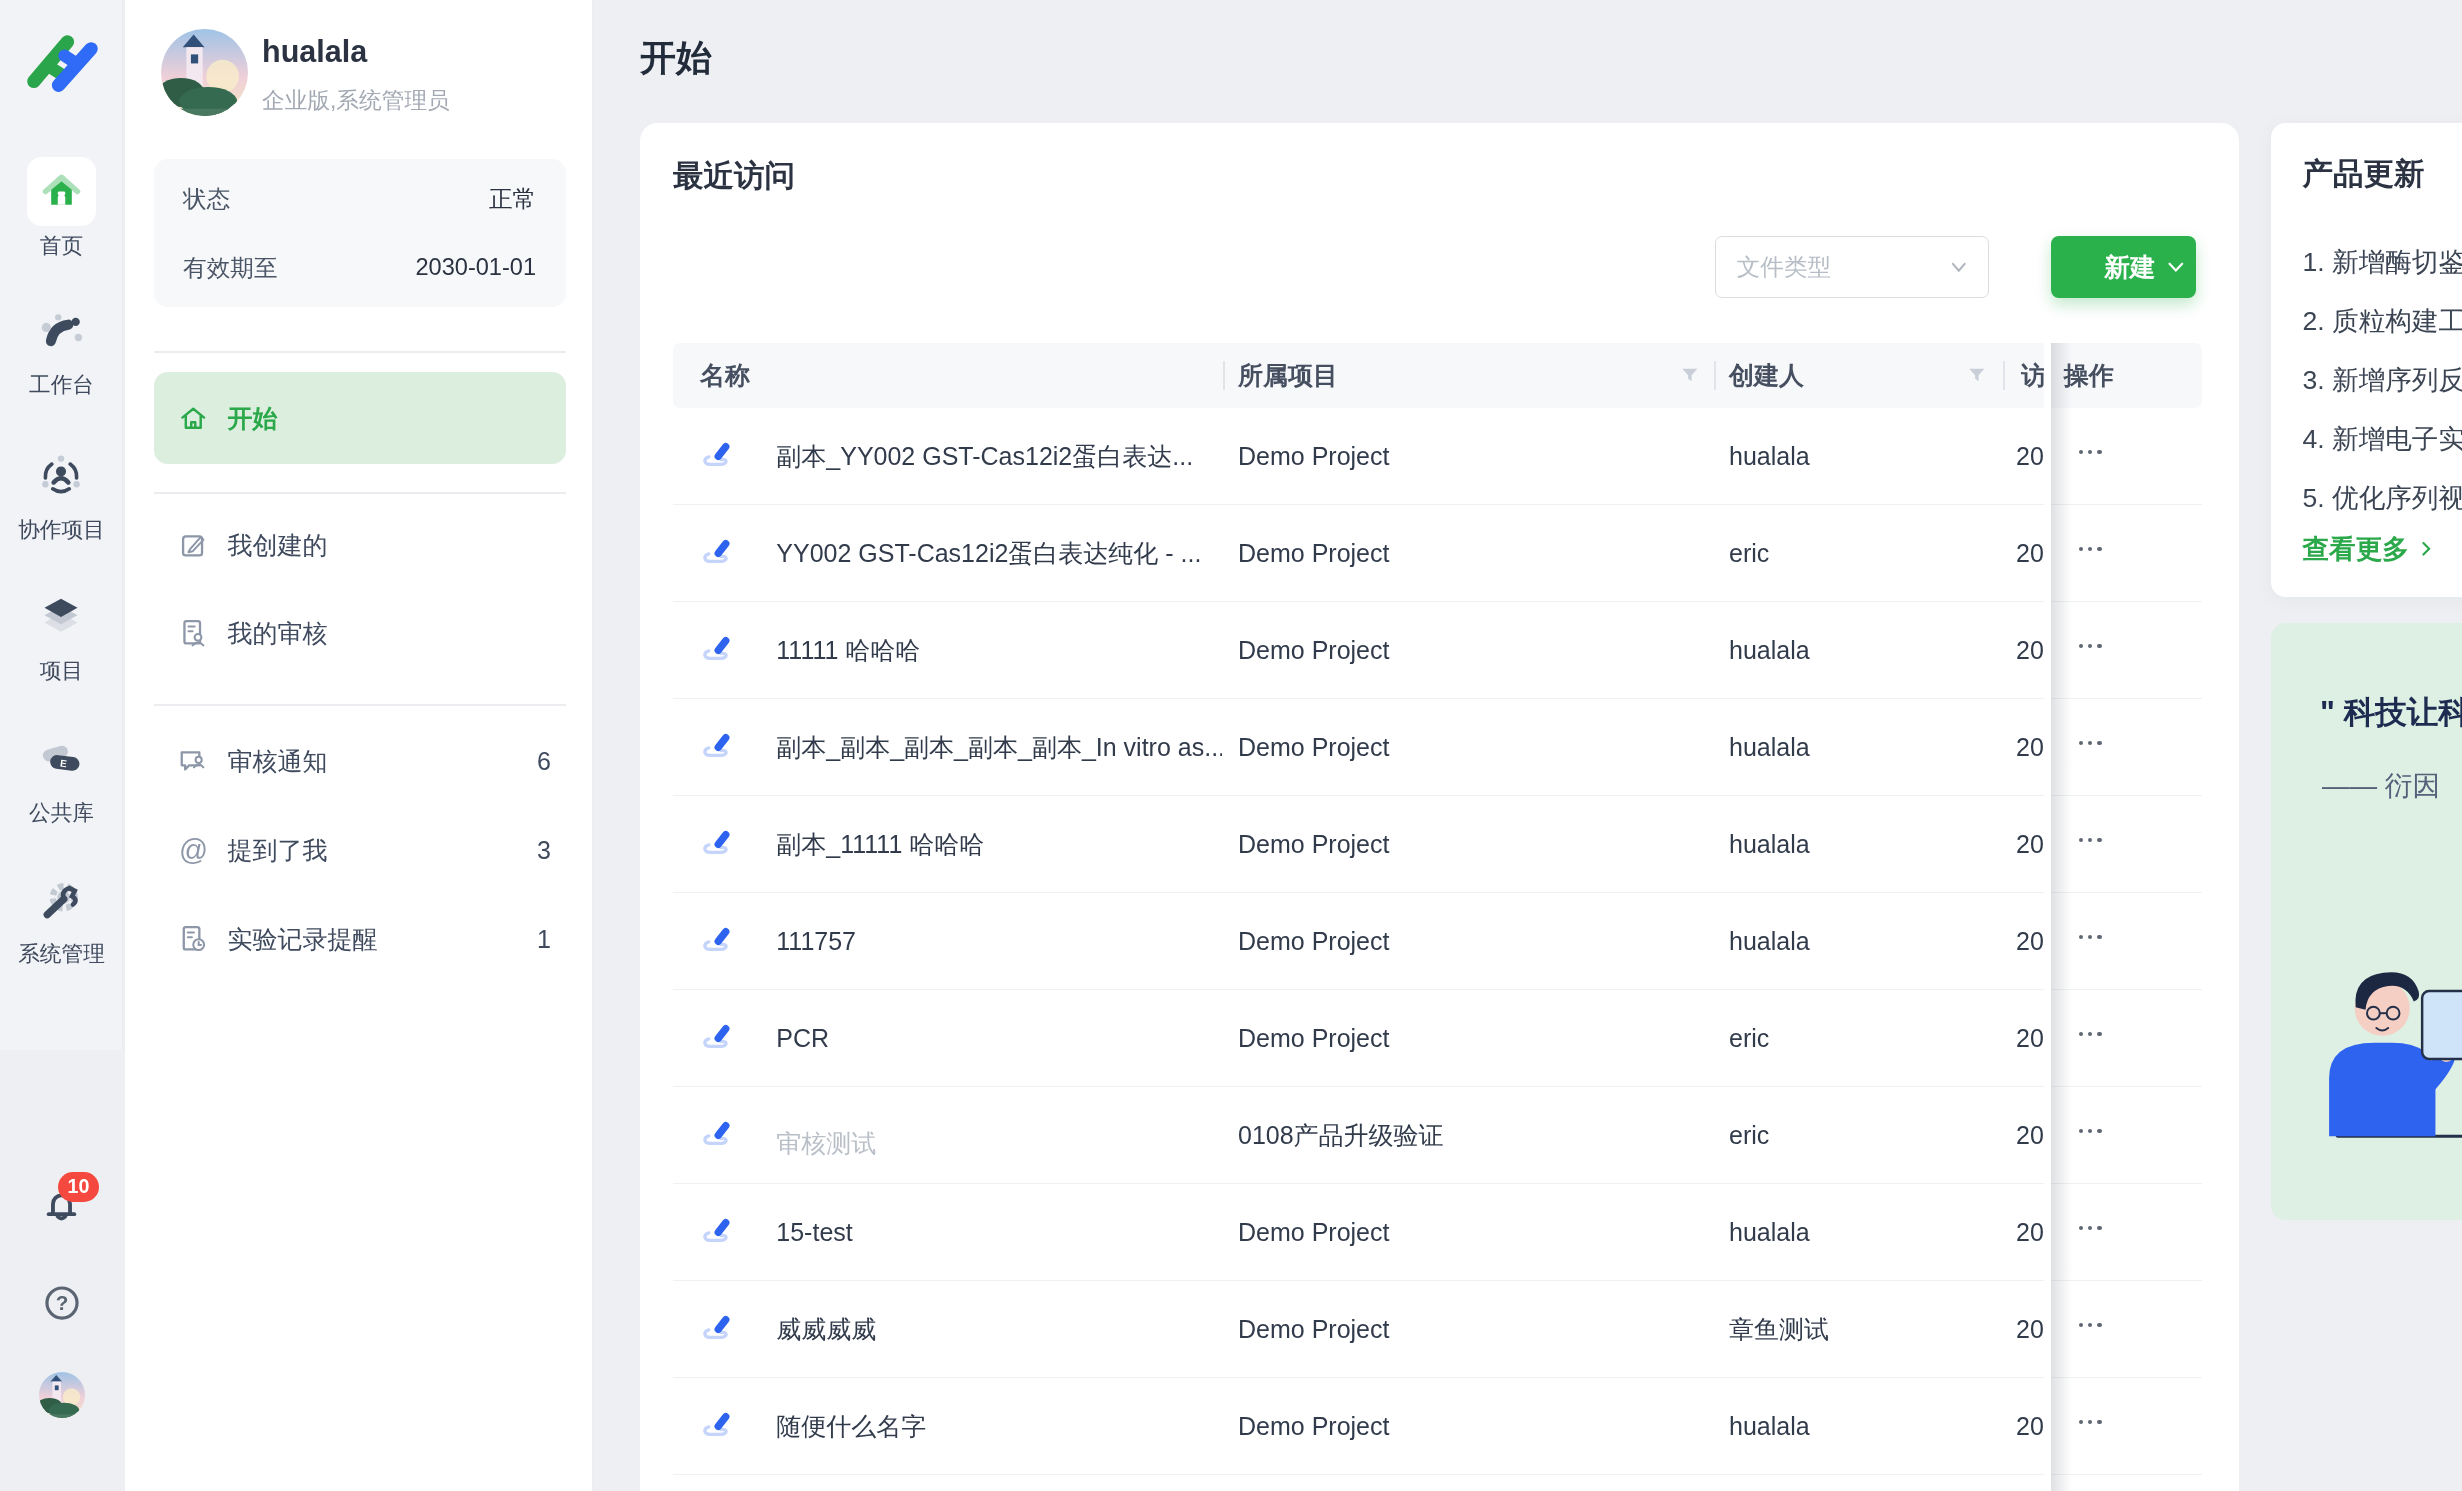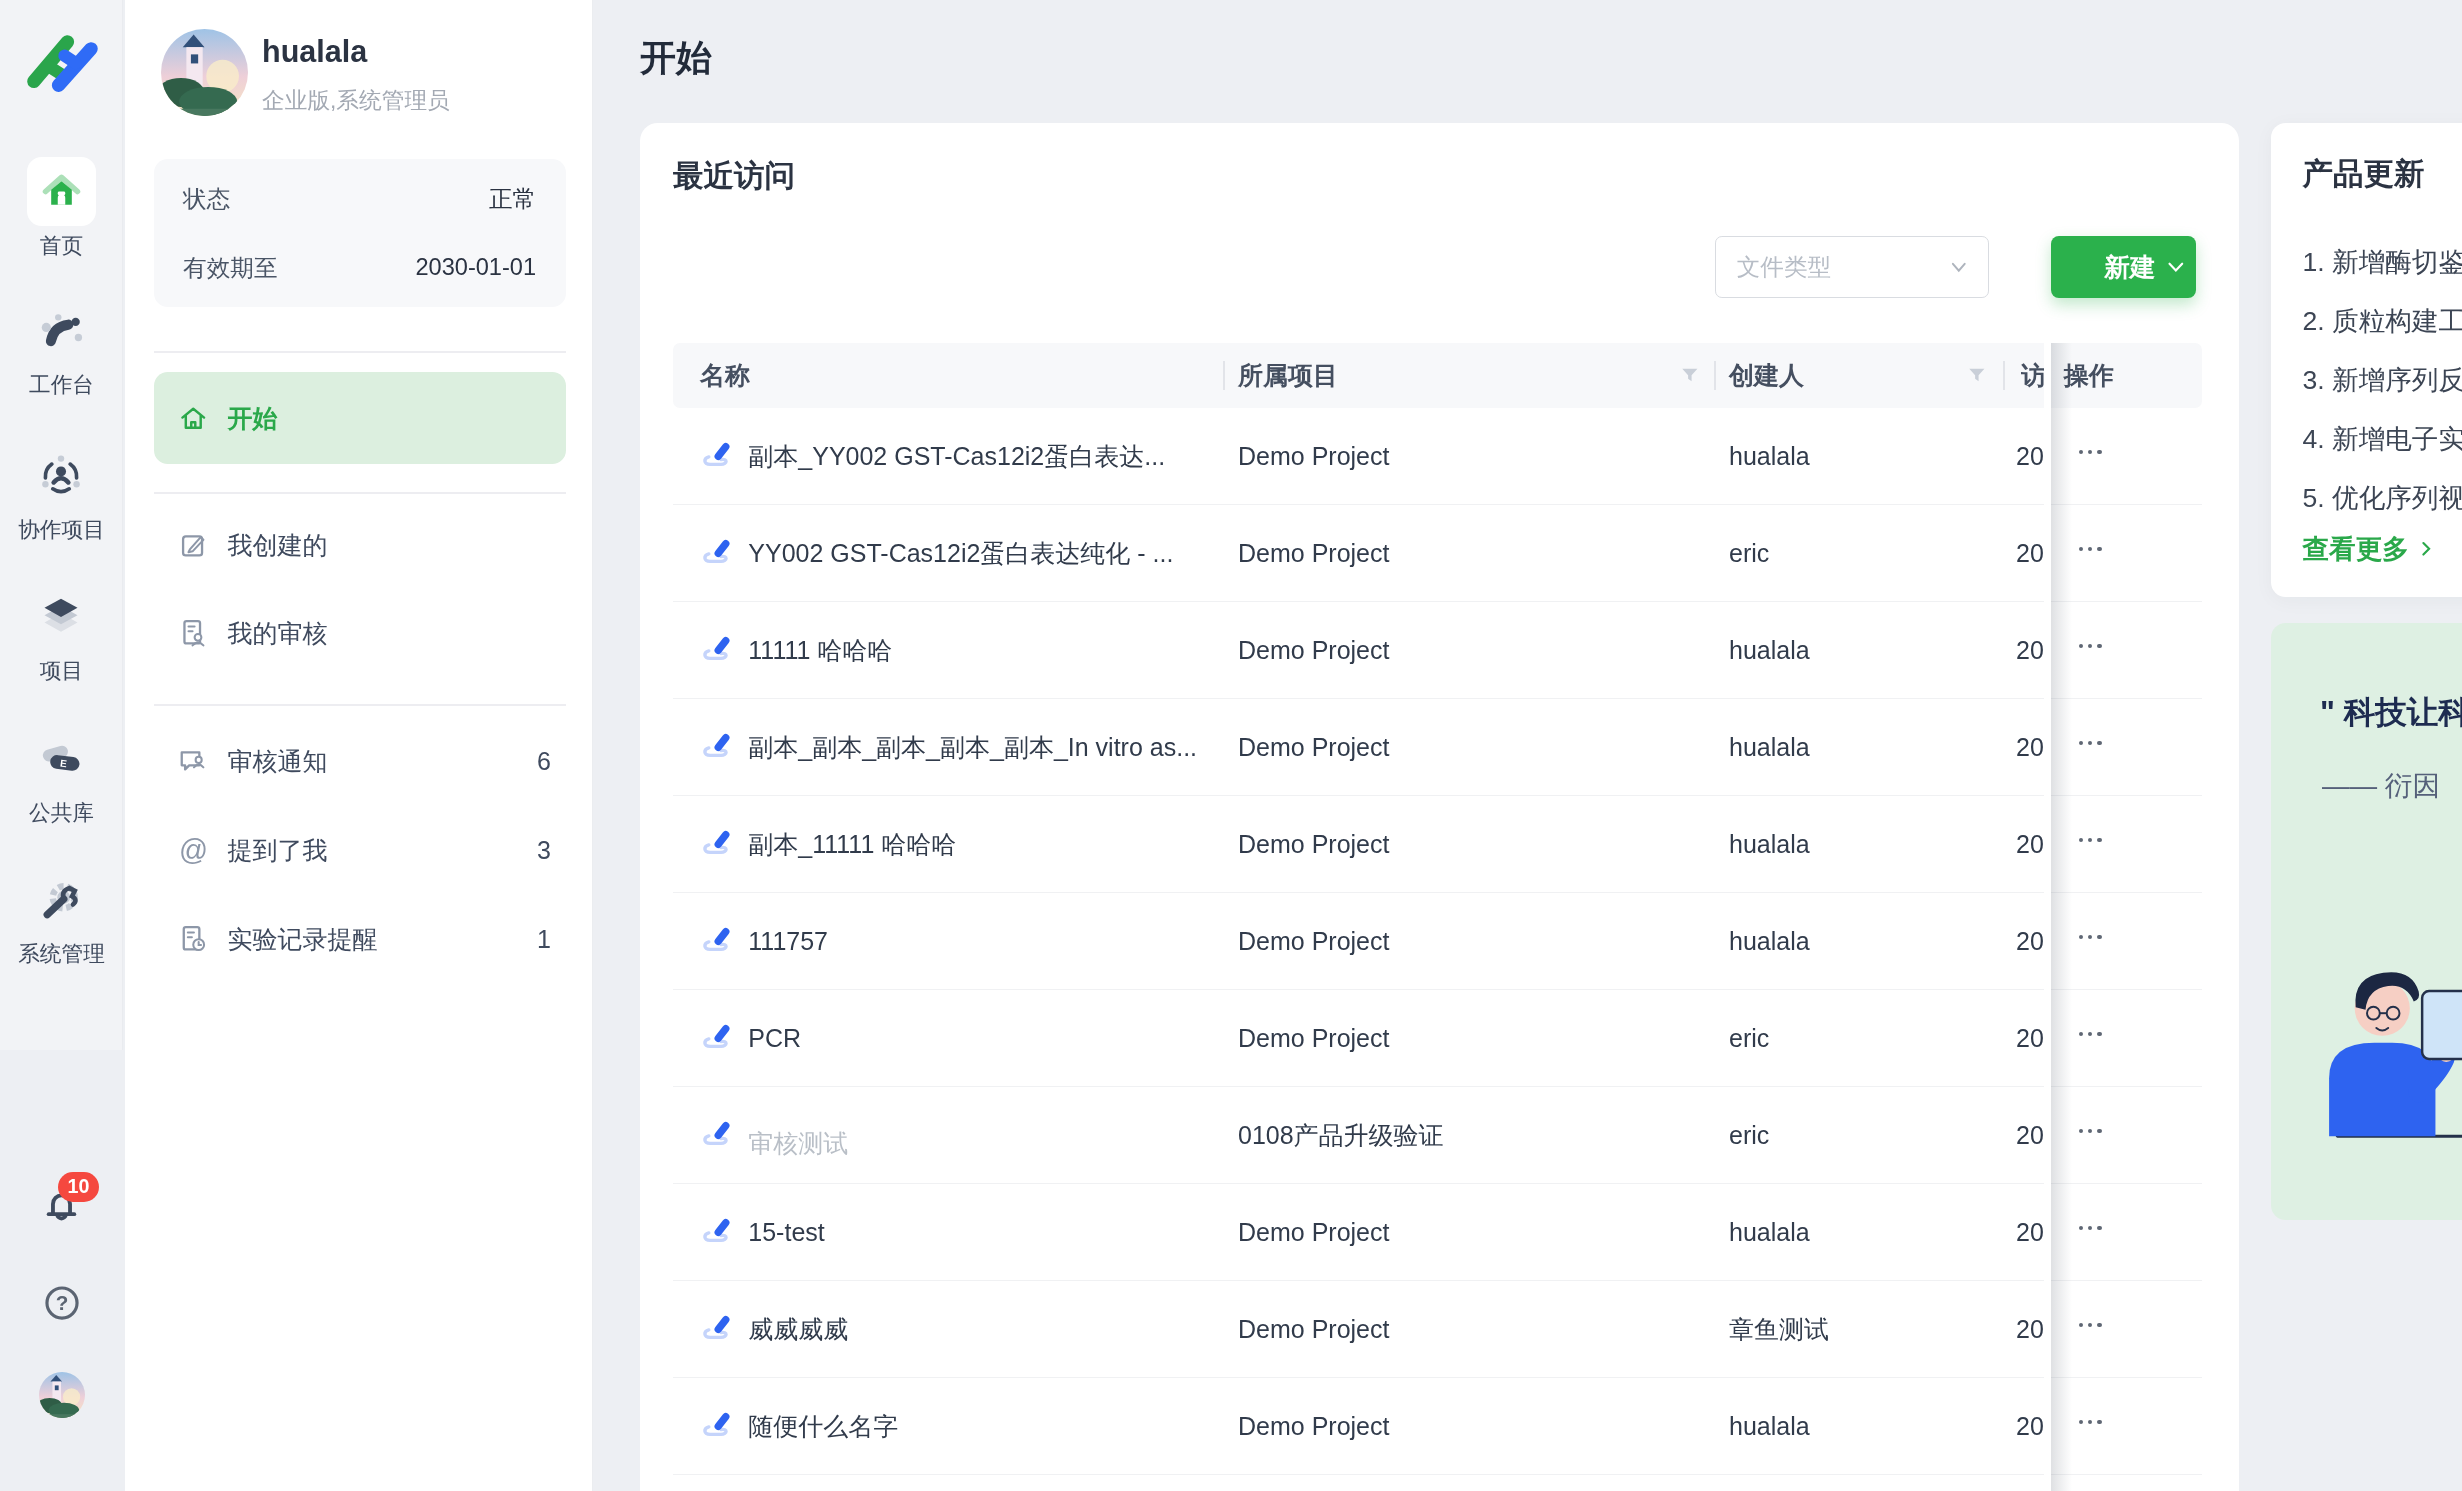--- a/index.html
+++ b/index.html
@@ -58,21 +58,21 @@
   .thead { position:relative; height:65px; background:#f7f8fa; }
   .t-left .thead { border-radius:6.9px 0 0 6.9px; }
   .t-fixed .thead { border-radius:0 6.9px 6.9px 0; }
   .th { position:absolute; top:0; height:65px; display:flex; align-items:center; font-size:25px; font-weight:700; color:#454f60; white-space:nowrap; }
   .th.clip { overflow:hidden; width:27.6px; }
   .h-sep { position:absolute; top:17.7px; width:1.5px; height:29.5px; background:#e2e4e9; }
   .funnel { position:absolute; top:21.7px; width:21.7px; height:21.7px; cursor:pointer; }
   .trow { position:relative; height:97px; border-bottom:1.5px solid #f0f1f3; background:#fff; cursor:pointer; }
   .trow.sliver { border-bottom:0; }
   .cell { position:absolute; top:0; height:97px; display:flex; align-items:center; font-size:25px; color:#313b4b; white-space:nowrap; }
-  .c-name { left:27px; width:522px; overflow:hidden; }
+  .c-name { left:27px; width:522px; overflow:hidden;gap:28px; }
   .c-name .file-ic { width:32.5px; height:32.5px; margin-right:15.8px; flex:none; }
   .c-project { left:565px; width:453px; overflow:hidden; }
   .c-creator { left:1056px; width:276px; overflow:hidden; }
   .c-time { left:1343px; width:27.6px; overflow:hidden; }
   .muted { color:#b9bfc7;margin-top:16px; }
   .dots { position:absolute; left:27.6px; top:42px; display:flex; gap:4.9px; cursor:pointer; }
   .dots i { width:4.4px; height:4.4px; border-radius:50%; background:#5f6774; }
   .op-label { left:12.8px; }
 
   

